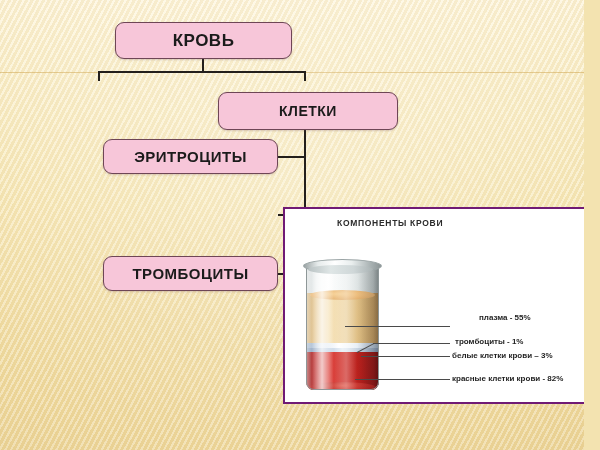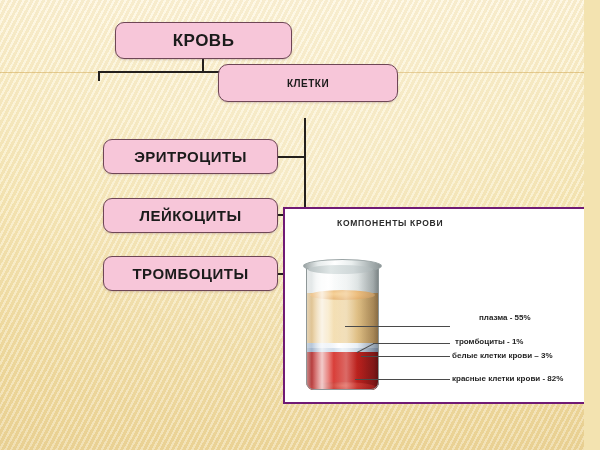--- a/index.html
+++ b/index.html
@@ -48,21 +48,21 @@
     display:flex;align-items:center;justify-content:center;
     color:#1b1b1b;
     font-weight:700;
     letter-spacing:.5px;
     box-shadow:0 1px 2px rgba(120,80,95,.25);
     box-sizing:border-box;
     white-space:nowrap;
   }
   #box-krov{left:115px;top:22px;width:177px;height:37px;font-size:17px;}
   #box-plazma{left:10px;top:80px;width:180px;height:38px;font-size:15px;}
-  #box-kletki{left:218px;top:64px;width:180px;height:38px;font-size:10px;border-radius:10px;}
+  #box-kletki{left:218px;top:92px;width:180px;height:38px;font-size:14px;}
   #box-erit{left:103px;top:139px;width:175px;height:35px;font-size:15px;}
   #box-leik{left:103px;top:198px;width:175px;height:35px;font-size:15px;}
   #box-tromb{left:103px;top:256px;width:175px;height:35px;font-size:15px;border-radius:9px;}
 
   
   #pic-frame{
     position:absolute;left:283px;top:207px;width:309px;height:197px;
     background:#ffffff;
     border:2px solid #701a75;
     box-sizing:border-box;
@@ -162,23 +162,20 @@
   <div class="line" style="left:278px;top:273px;width:28px;height:2px;"></div>
 
   <div class="box" id="box-krov">
       <span>КРОВЬ</span>
     </div>
   <div class="box" id="box-kletki">
       <span>КЛЕТКИ</span>
     </div>
   <div class="box" id="box-erit">
       <span>ЭРИТРОЦИТЫ</span>
-    </div>
-  <div class="box" id="box-leik">
-      <span>ЛЕЙКОЦИТЫ</span>
     </div>
   <div class="box" id="box-tromb">
       <span>ТРОМБОЦИТЫ</span>
     </div>
 
   <div id="pic-frame">
 
     <div id="pic-title">КОМПОНЕНТЫ КРОВИ</div>
 
     <div id="beaker">

